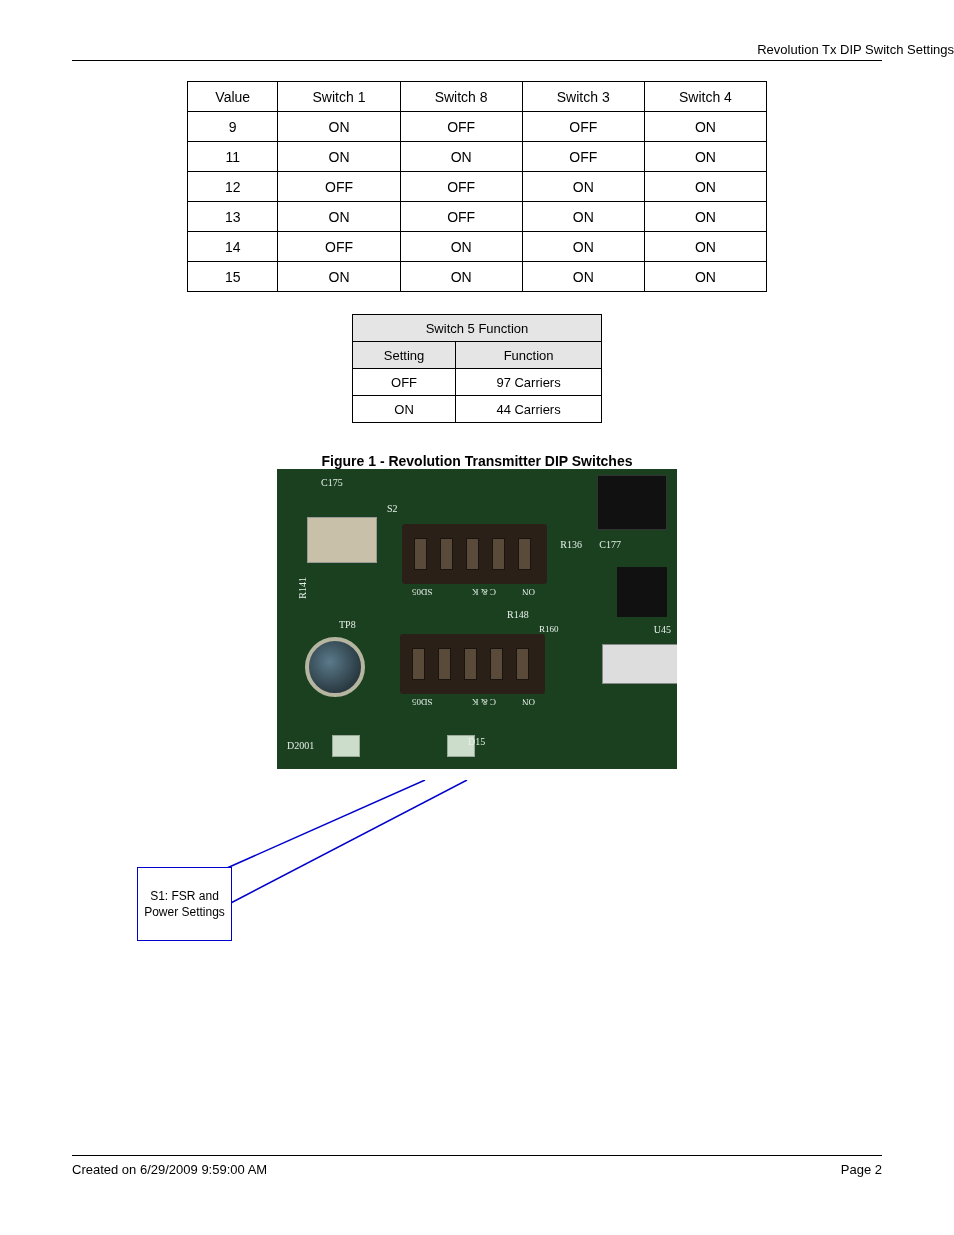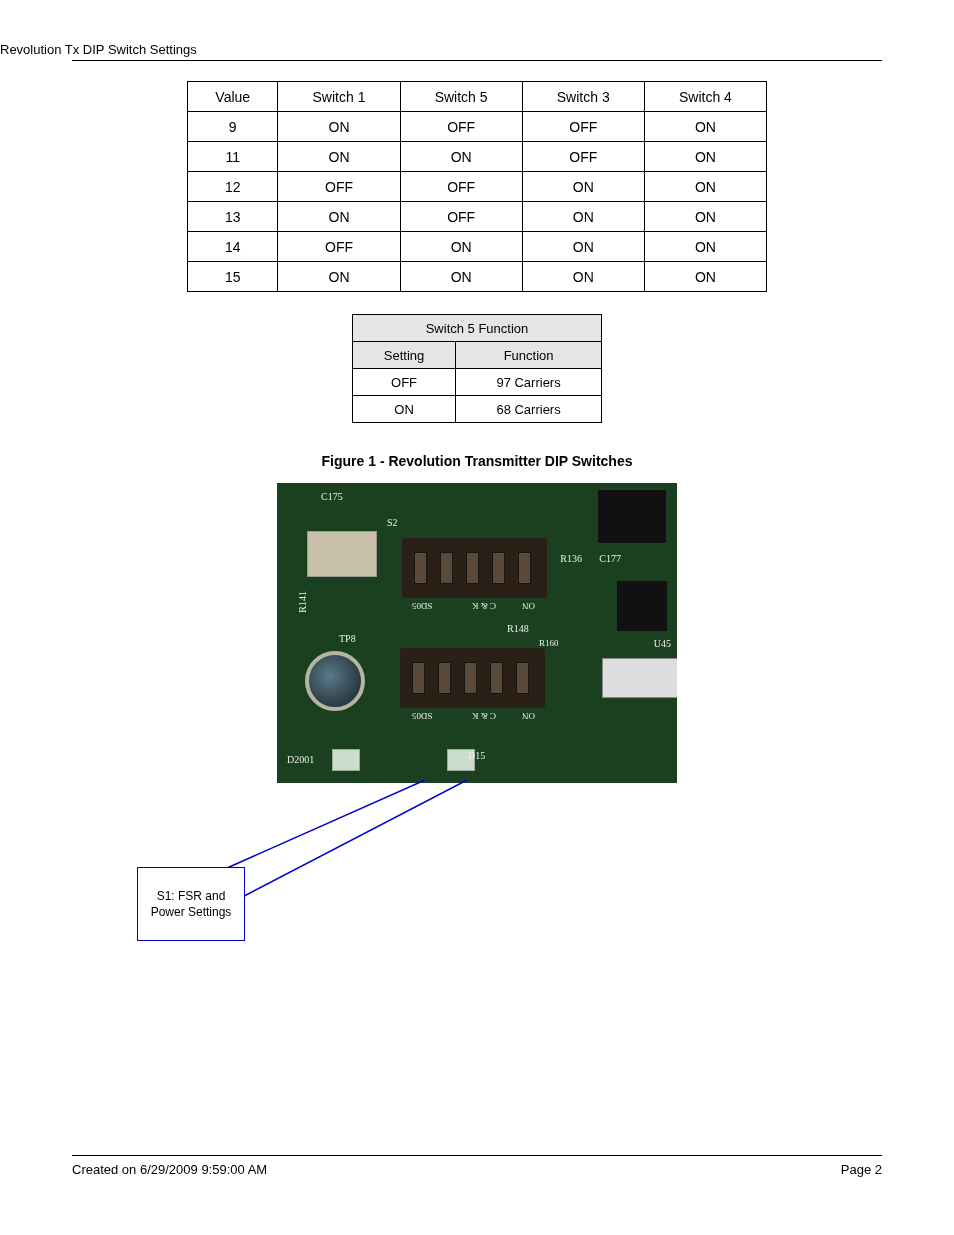--- a/index.html
+++ b/index.html
@@ -56,21 +56,20 @@
       font-weight: normal;
     }
     .table2 .title-row td {
       background: #e5e5e5;
       font-weight: normal;
     }
     .figure-label {
       text-align: center;
       font-weight: bold;
       font-size: 14px;
-      margin-bottom: 14px;
     }
     .photo-wrapper {
       margin: 0 auto;
       width: 400px;
       height: 300px;
       position: relative;
     }
     .pcb-photo {
       width: 400px;
       height: 300px;
@@ -137,21 +136,21 @@
       top: 780px;
       left: 135px;
       width: 400px;
       height: 180px;
       pointer-events: none;
     }
     .callout-box {
       position: absolute;
       top: 867px;
       left: 137px;
-      width: 108px;
+      width: 95px;
       height: 74px;
       border: 1.5px solid #0000cc;
       background: #fff;
       display: flex;
       align-items: center;
       justify-content: center;
       text-align: center;
       font-size: 12px;
       line-height: 1.35;
       padding: 4px;
@@ -173,21 +172,21 @@
 <body>
 
 <div class="header-rule"></div>
 
 <div class="table1-wrapper">
   <table class="table1">
     <tbody>
         <tr>
       <th>Value</th>
       <th>Switch 1</th>
-      <th>Switch 5</th>
+      <th>Switch 8</th>
       <th>Switch 3</th>
       <th>Switch 4</th>
     </tr>
     <tr>
           <td>9</td>
           <td>ON</td>
           <td>OFF</td>
           <td>OFF</td>
           <td>ON</td>
         </tr>
@@ -239,21 +238,21 @@
     <tr>
       <td class="hdr">Setting</td>
       <td class="hdr">Function</td>
     </tr>
     <tr>
           <td>OFF</td>
           <td>97 Carriers</td>
         </tr>
     <tr>
           <td>ON</td>
-          <td>68 Carriers</td>
+          <td>44 Carriers</td>
         </tr>
   </tbody>
     </table>
 </div>
 
 <div class="figure-label">Figure 1 - Revolution Transmitter DIP Switches</div>
 
 <div class="photo-wrapper">
   <div class="pcb-photo">
     <div class="chip1"></div>
@@ -304,13 +303,13 @@
 
 <div class="callout-box">
   <span>S1: FSR and Power Settings</span>
 </div>
 
 <div class="footer">
   <span>Created on 6/29/2009 9:59:00 AM</span>
   <span>Page 2</span>
 </div>
 
-<div style="position:absolute; top:42px; left:0; right:0; text-align:left; font-size:13px;">Revolution Tx DIP Switch Settings</div>
+<div style="position:absolute; top:42px; left:0; right:0; text-align:right; font-size:13px;">Revolution Tx DIP Switch Settings</div>
 
 </body></html>

